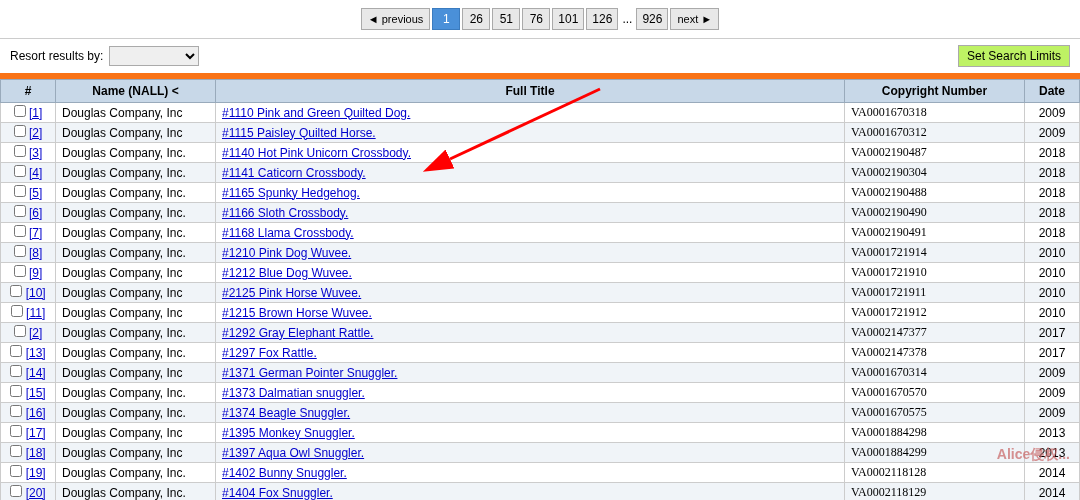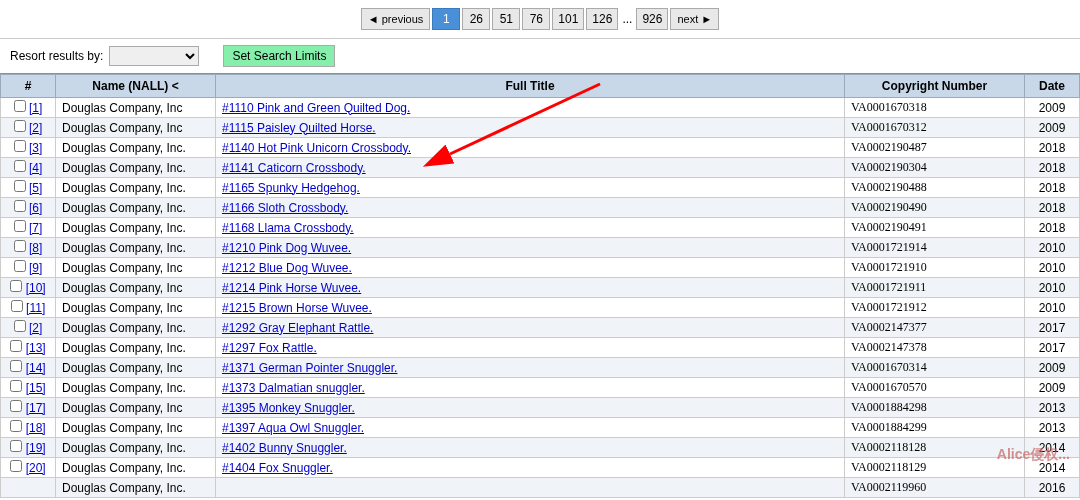--- a/index.html
+++ b/index.html
@@ -44,40 +44,40 @@
       font-size: 11px;
       gap: 2px;
     }
 
     
     .resort-bar {
       display: flex;
       align-items: center;
       padding: 6px 10px;
       gap: 24px;
-      border-bottom: 1px solid #f97316;
-      justify-content: flex-start;
+      border-bottom: 6px solid #f97316;
+      justify-content: space-between;
     }
     .resort-left {
       display: flex;
       align-items: center;
       gap: 6px;
       font-size: 12px;
     }
     .resort-bar select {
       height: 20px;
       font-size: 12px;
       border: 1px solid #aaa;
       min-width: 90px;
     }
     .set-search-btn {
       height: 22px;
       padding: 2px 8px;
       border: 1px solid #aaa;
-      background: #86efac;
+      background: #bef264;
       cursor: pointer;
       font-size: 12px;
     }
 
     
     .results-table {
       width: 100%;
       border-collapse: collapse;
     }
     .results-table th {
@@ -249,21 +249,21 @@
         <tr>
           <td class="num-col"><input type="checkbox" style=""> <a href="#">[9]</a></td>
           <td class="name-col">Douglas Company, Inc</td>
           <td class="title-col"><a href="#">#1212 Blue Dog Wuvee.</a></td>
           <td class="copy-col">VA0001721910</td>
           <td class="date-col">2010</td>
         </tr>
         <tr>
           <td class="num-col"><input type="checkbox" style=""> <a href="#">[10]</a></td>
           <td class="name-col">Douglas Company, Inc</td>
-          <td class="title-col"><a href="#">#1214 Pink Horse Wuvee.</a></td>
+          <td class="title-col"><a href="#">#2125 Pink Horse Wuvee.</a></td>
           <td class="copy-col">VA0001721911</td>
           <td class="date-col">2010</td>
         </tr>
         <tr>
           <td class="num-col"><input type="checkbox" style=""> <a href="#">[11]</a></td>
           <td class="name-col">Douglas Company, Inc</td>
           <td class="title-col"><a href="#">#1215 Brown Horse Wuvee.</a></td>
           <td class="copy-col">VA0001721912</td>
           <td class="date-col">2010</td>
         </tr>
@@ -289,20 +289,27 @@
           <td class="date-col">2009</td>
         </tr>
         <tr>
           <td class="num-col"><input type="checkbox" style=""> <a href="#">[15]</a></td>
           <td class="name-col">Douglas Company, Inc.</td>
           <td class="title-col"><a href="#">#1373 Dalmatian snuggler.</a></td>
           <td class="copy-col">VA0001670570</td>
           <td class="date-col">2009</td>
         </tr>
         <tr>
+          <td class="num-col"><input type="checkbox" style=""> <a href="#">[16]</a></td>
+          <td class="name-col">Douglas Company, Inc.</td>
+          <td class="title-col"><a href="#">#1374 Beagle Snuggler.</a></td>
+          <td class="copy-col">VA0001670575</td>
+          <td class="date-col">2009</td>
+        </tr>
+        <tr>
           <td class="num-col"><input type="checkbox" style=""> <a href="#">[17]</a></td>
           <td class="name-col">Douglas Company, Inc</td>
           <td class="title-col"><a href="#">#1395 Monkey Snuggler.</a></td>
           <td class="copy-col">VA0001884298</td>
           <td class="date-col">2013</td>
         </tr>
         <tr>
           <td class="num-col"><input type="checkbox" style=""> <a href="#">[18]</a></td>
           <td class="name-col">Douglas Company, Inc</td>
           <td class="title-col"><a href="#">#1397 Aqua Owl Snuggler.</a></td>

